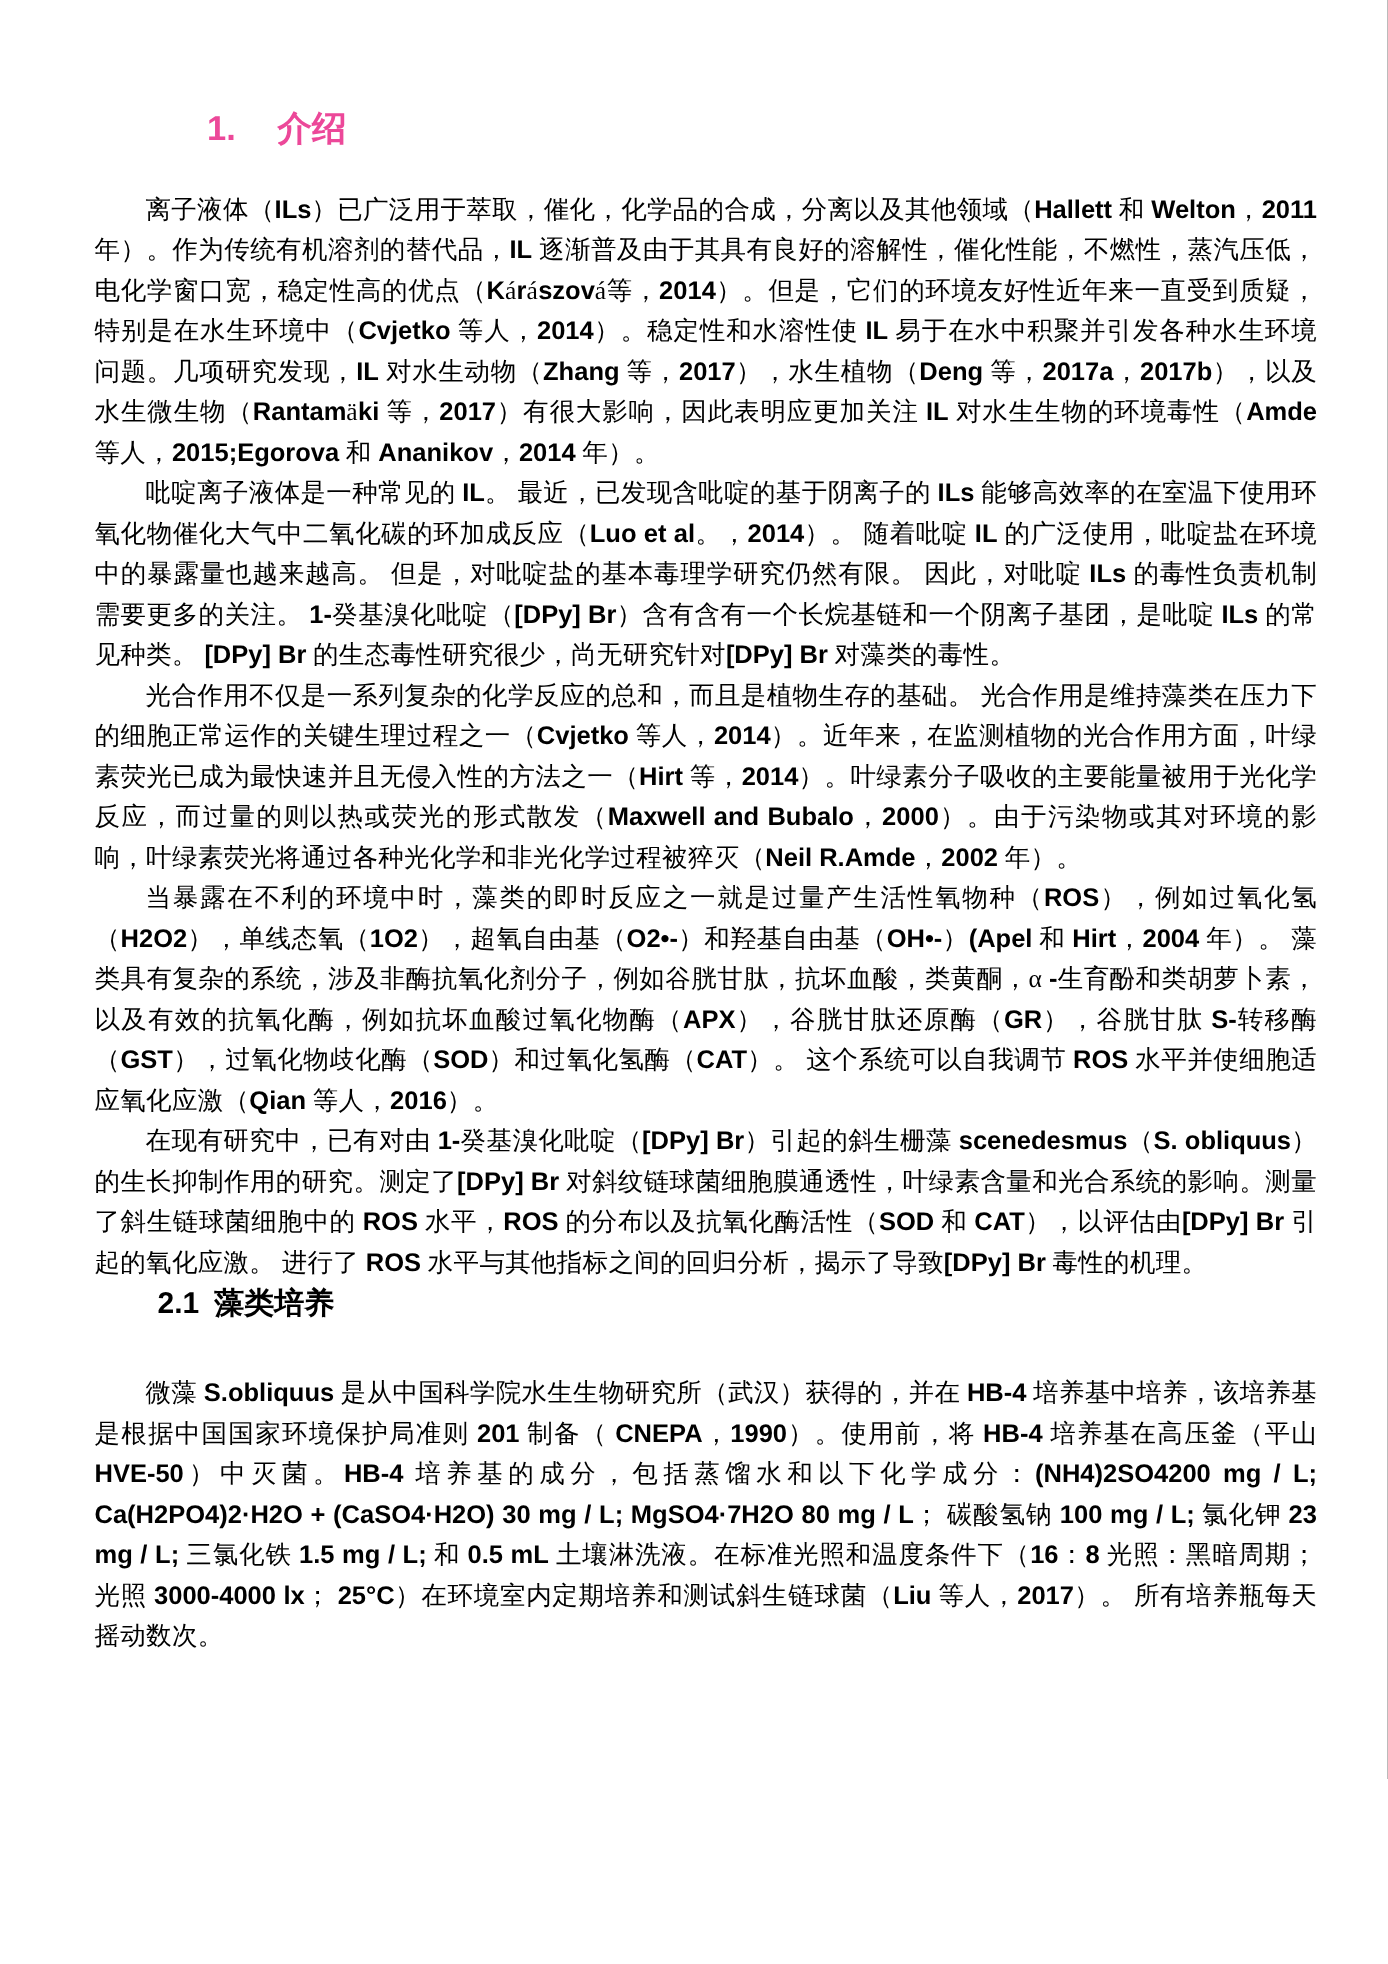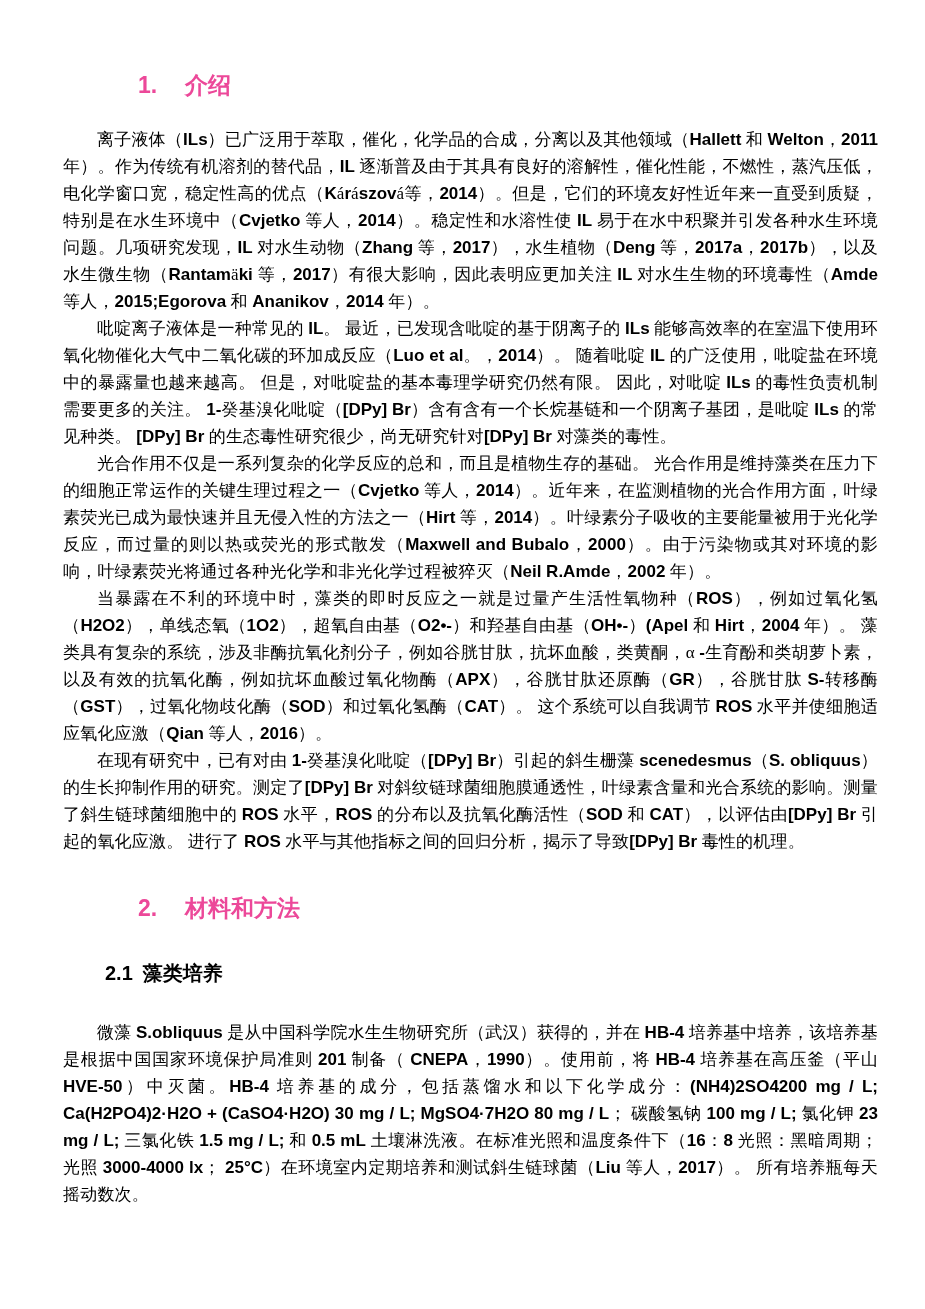--- a/index.html
+++ b/index.html
@@ -58,19 +58,18 @@
 <div class="page">
 
   <h1 class="section-heading heading-1"><span class="h-num">1.</span><span class="h-title">介绍</span></h1>
 
   <p class="body-para latinize">离子液体（<b>ILs</b>）已广泛用于萃取，催化，化学品的合成，分离以及其他领域（<b>Hallett</b> 和 <b>Welton</b>，<b>2011</b> 年）。作为传统有机溶剂的替代品，<b>IL</b> 逐渐普及由于其具有良好的溶解性，催化性能，不燃性，蒸汽压低，电化学窗口宽，稳定性高的优点（<b>K</b>á<b>r</b>á<b>szov</b>á等，<b>2014</b>）。但是，它们的环境友好性近年来一直受到质疑，特别是在水生环境中（<b>Cvjetko</b> 等人，<b>2014</b>）。稳定性和水溶性使 <b>IL</b> 易于在水中积聚并引发各种水生环境问题。几项研究发现，<b>IL</b> 对水生动物（<b>Zhang</b> 等，<b>2017</b>），水生植物（<b>Deng</b> 等，<b>2017a</b>，<b>2017b</b>），以及水生微生物（<b>Rantam</b>ä<b>ki</b> 等，<b>2017</b>）有很大影响，因此表明应更加关注 <b>IL</b> 对水生生物的环境毒性（<b>Amde</b> 等人，<b>2015;Egorova</b> 和 <b>Ananikov</b>，<b>2014</b> 年）。</p>
   <p class="body-para latinize">吡啶离子液体是一种常见的 <b>IL</b>。 最近，已发现含吡啶的基于阴离子的 <b>ILs</b> 能够高效率的在室温下使用环氧化物催化大气中二氧化碳的环加成反应（<b>Luo et al</b>。，<b>2014</b>）。 随着吡啶 <b>IL</b> 的广泛使用，吡啶盐在环境中的暴露量也越来越高。 但是，对吡啶盐的基本毒理学研究仍然有限。 因此，对吡啶 <b>ILs</b> 的毒性负责机制需要更多的关注。 <b>1-</b>癸基溴化吡啶（<b>[DPy] Br</b>）含有含有一个长烷基链和一个阴离子基团，是吡啶 <b>ILs</b> 的常见种类。 <b>[DPy] Br</b> 的生态毒性研究很少，尚无研究针对<b>[DPy] Br</b> 对藻类的毒性。</p>
   <p class="body-para latinize">光合作用不仅是一系列复杂的化学反应的总和，而且是植物生存的基础。 光合作用是维持藻类在压力下的细胞正常运作的关键生理过程之一（<b>Cvjetko</b> 等人，<b>2014</b>）。近年来，在监测植物的光合作用方面，叶绿素荧光已成为最快速并且无侵入性的方法之一（<b>Hirt</b> 等，<b>2014</b>）。叶绿素分子吸收的主要能量被用于光化学反应，而过量的则以热或荧光的形式散发（<b>Maxwell and Bubalo</b>，<b>2000</b>）。由于污染物或其对环境的影响，叶绿素荧光将通过各种光化学和非光化学过程被猝灭（<b>Neil R.Amde</b>，<b>2002</b> 年）。</p>
   <p class="body-para latinize">当暴露在不利的环境中时，藻类的即时反应之一就是过量产生活性氧物种（<b>ROS</b>），例如过氧化氢（<b>H2O2</b>），单线态氧（<b>1O2</b>），超氧自由基（<b>O2•-</b>）和羟基自由基（<b>OH•-</b>）<b>(Apel</b> 和 <b>Hirt</b>，<b>2004</b> 年）。 藻类具有复杂的系统，涉及非酶抗氧化剂分子，例如谷胱甘肽，抗坏血酸，类黄酮，α <b>-</b>生育酚和类胡萝卜素，以及有效的抗氧化酶，例如抗坏血酸过氧化物酶（<b>APX</b>），谷胱甘肽还原酶（<b>GR</b>），谷胱甘肽 <b>S-</b>转移酶（<b>GST</b>），过氧化物歧化酶（<b>SOD</b>）和过氧化氢酶（<b>CAT</b>）。 这个系统可以自我调节 <b>ROS</b> 水平并使细胞适应氧化应激（<b>Qian</b> 等人，<b>2016</b>）。</p>
   <p class="body-para latinize">在现有研究中，已有对由 <b>1-</b>癸基溴化吡啶（<b>[DPy] Br</b>）引起的斜生栅藻 <b>scenedesmus</b>（<b>S. obliquus</b>）的生长抑制作用的研究。测定了<b>[DPy] Br</b> 对斜纹链球菌细胞膜通透性，叶绿素含量和光合系统的影响。测量了斜生链球菌细胞中的 <b>ROS</b> 水平，<b>ROS</b> 的分布以及抗氧化酶活性（<b>SOD</b> 和 <b>CAT</b>），以评估由<b>[DPy] Br</b> 引起的氧化应激。 进行了 <b>ROS</b> 水平与其他指标之间的回归分析，揭示了导致<b>[DPy] Br</b> 毒性的机理。</p>
 
-  <h1 class="section-heading heading-2"><span class="h-num">2.</span><span class="h-title">材料和方法</span></h1>
 
   <h2 class="subsection-heading"><span class="h-num">2.1</span><span class="h-title">藻类培养</span></h2>
 
   <p class="body-para latinize">微藻 <b>S.obliquus</b> 是从中国科学院水生生物研究所（武汉）获得的，并在 <b>HB-4</b> 培养基中培养，该培养基是根据中国国家环境保护局准则 <b>201</b> 制备（ <b>CNEPA</b>，<b>1990</b>）。使用前，将 <b>HB-4</b> 培养基在高压釜（平山 <b>HVE-50</b>）中灭菌。<b>HB-4</b> 培养基的成分，包括蒸馏水和以下化学成分：<b>(NH4)2SO4200 mg / L; Ca(H2PO4)2·H2O + (CaSO4·H2O) 30 mg / L; MgSO4·7H2O 80 mg / L</b>；  碳酸氢钠 <b>100 mg / L;</b> 氯化钾 <b>23 mg / L;</b> 三氯化铁 <b>1.5 mg / L;</b> 和 <b>0.5 mL</b> 土壤淋洗液。在标准光照和温度条件下（<b>16</b>：<b>8</b> 光照：黑暗周期；光照 <b>3000-4000 lx</b>； <b>25°C</b>）在环境室内定期培养和测试斜生链球菌（<b>Liu</b> 等人，<b>2017</b>）。 所有培养瓶每天摇动数次。</p>
 
 </div>
 
 </body></html>

